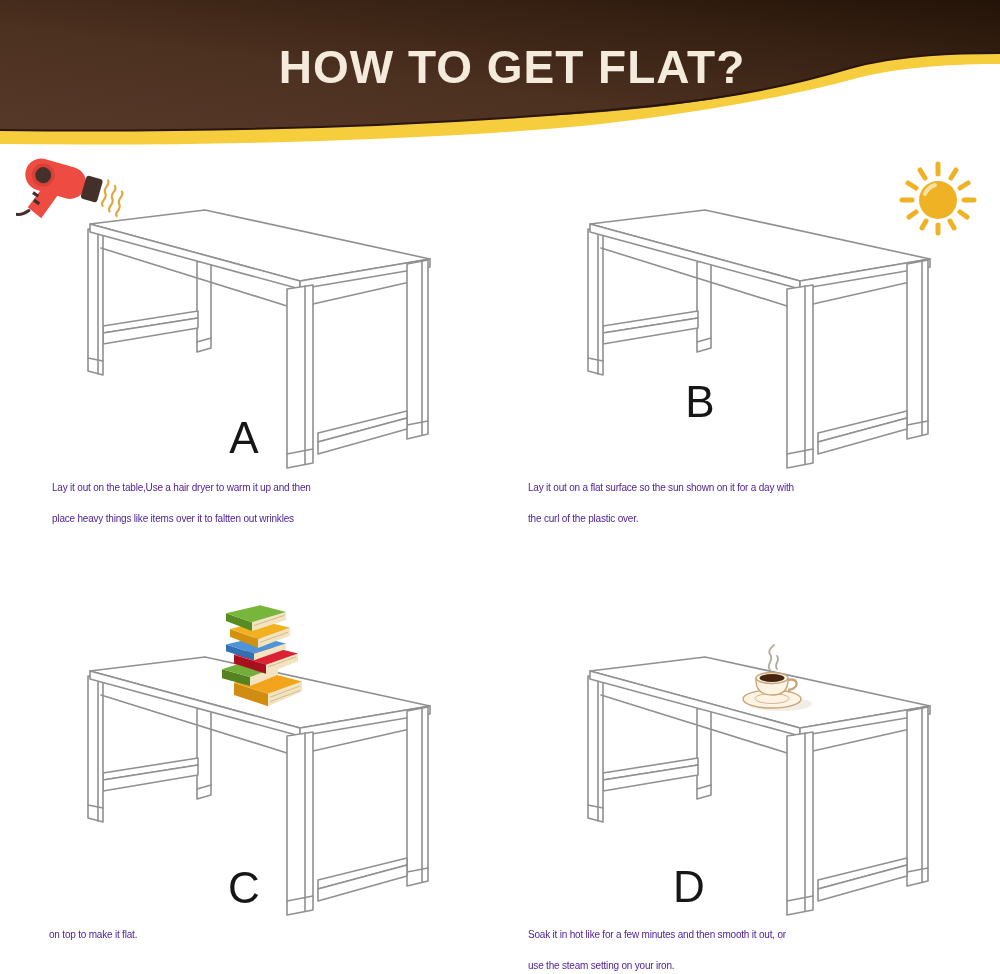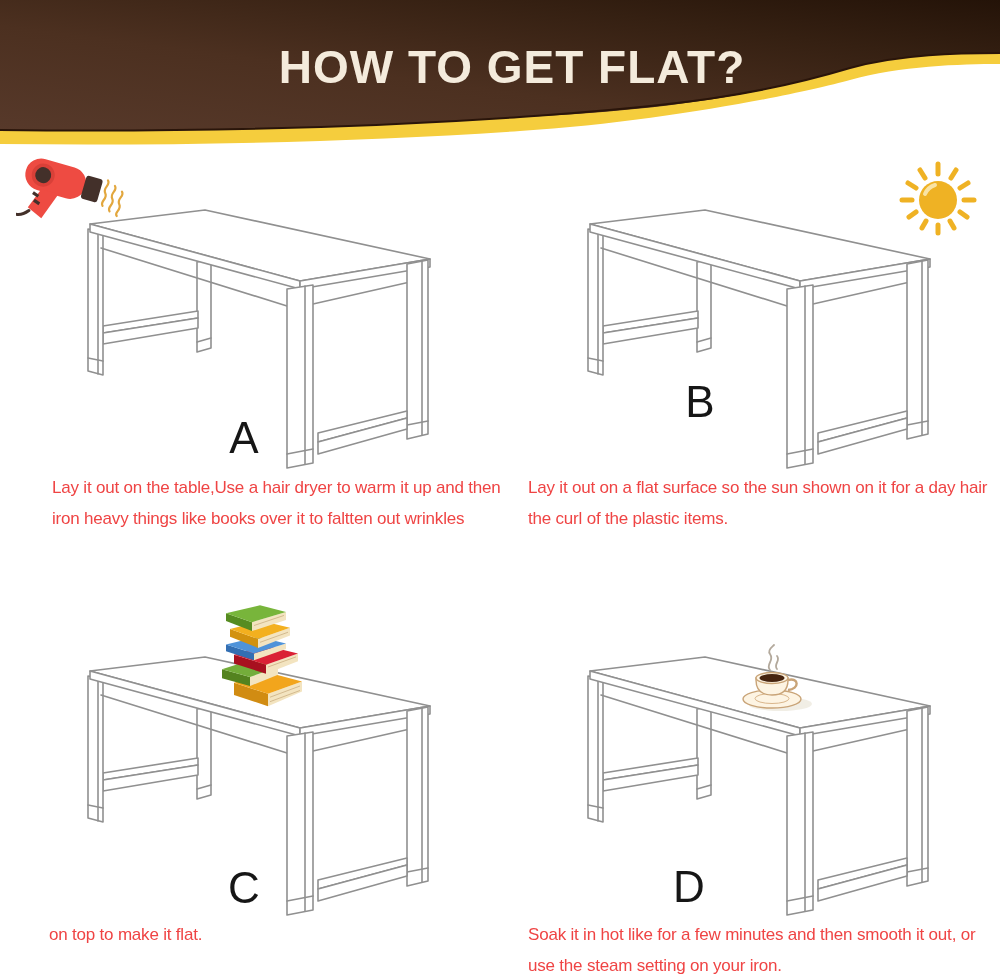--- a/index.html
+++ b/index.html
@@ -31,22 +31,22 @@
   .label{
     position:absolute;width:64px;height:50px;line-height:50px;text-align:center;
     font-size:44px;color:#161616;
   }
   .label-a{left:212px;top:413px;}
   .label-b{left:668px;top:377px;}
   .label-c{left:212px;top:863px;}
   .label-d{left:657px;top:862px;}
   
   .desc{
-    position:absolute;font-size:17px;letter-spacing:-0.2px;line-height:31px;
-    color:#ef4444;white-space:nowrap;
+    position:absolute;font-size:10px;letter-spacing:-0.2px;line-height:31px;
+    color:#4c1d95;white-space:nowrap;
   }
   .desc-a{left:52px;top:472px;}
   .desc-b{left:528px;top:472px;}
   .desc-c{left:49px;top:919px;}
   .desc-d{left:528px;top:919px;}
 </style>
 </head>
 <body>
 
 <div class="poster">
@@ -123,21 +123,21 @@
       </g>
       <g stroke="#e2a73e" stroke-width="2.2" fill="none" stroke-linecap="round" transform="translate(90,30) rotate(12)">
         <path d="M2,0 c4,4 -4,8 0,13 c4,5 -4,9 0,13"></path>
         <path d="M10,4 c4,4 -4,8 0,13 c4,5 -4,9 0,13"></path>
         <path d="M18,8 c4,4 -4,8 0,13 c4,5 -4,9 0,12"></path>
       </g>
     </svg>
     <div class="label label-a">A</div>
     <div class="desc desc-a">
       <div>Lay it out on the table,Use a hair dryer to warm it up and then</div>
-      <div>iron heavy things like books over it to faltten out wrinkles</div>
+      <div>place heavy things like items over it to faltten out wrinkles</div>
     </div>
   </section>
 
   <section>
     <svg class="tbl tbl-b" viewBox="0 0 360 270">
       <use href="#tbl-g" xlink:href="#tbl-g"></use>
     </svg>
     <svg class="icon sun" viewBox="0 0 100 100">
       <g stroke="#efb224" stroke-width="5" stroke-linecap="round">
         <line x1="50" y1="22" x2="50" y2="12"></line>
@@ -151,22 +151,22 @@
         <line x1="28" y1="60" x2="21" y2="65"></line>
         <line x1="24" y1="48" x2="14" y2="48"></line>
         <line x1="28" y1="36" x2="20" y2="31"></line>
         <line x1="37" y1="26" x2="32" y2="18"></line>
       </g>
       <circle cx="50" cy="48" r="19" fill="#efb224"></circle>
       <path d="M37,42 A16,16 0 0 1 47,33" stroke="#f9e3a4" stroke-width="4" fill="none" stroke-linecap="round"></path>
     </svg>
     <div class="label label-b">B</div>
     <div class="desc desc-b">
-      <div>Lay it out on a flat surface so the sun shown on it for a day hair</div>
-      <div>the curl of the plastic items.</div>
+      <div>Lay it out on a flat surface so the sun shown on it for a day with</div>
+      <div>the curl of the plastic over.</div>
     </div>
   </section>
 
   <section>
     <svg class="tbl tbl-c" viewBox="0 0 360 270">
       <use href="#tbl-g" xlink:href="#tbl-g"></use>
     </svg>
     <svg class="icon books" viewBox="0 0 86 100" preserveAspectRatio="none">
 
       <g>

